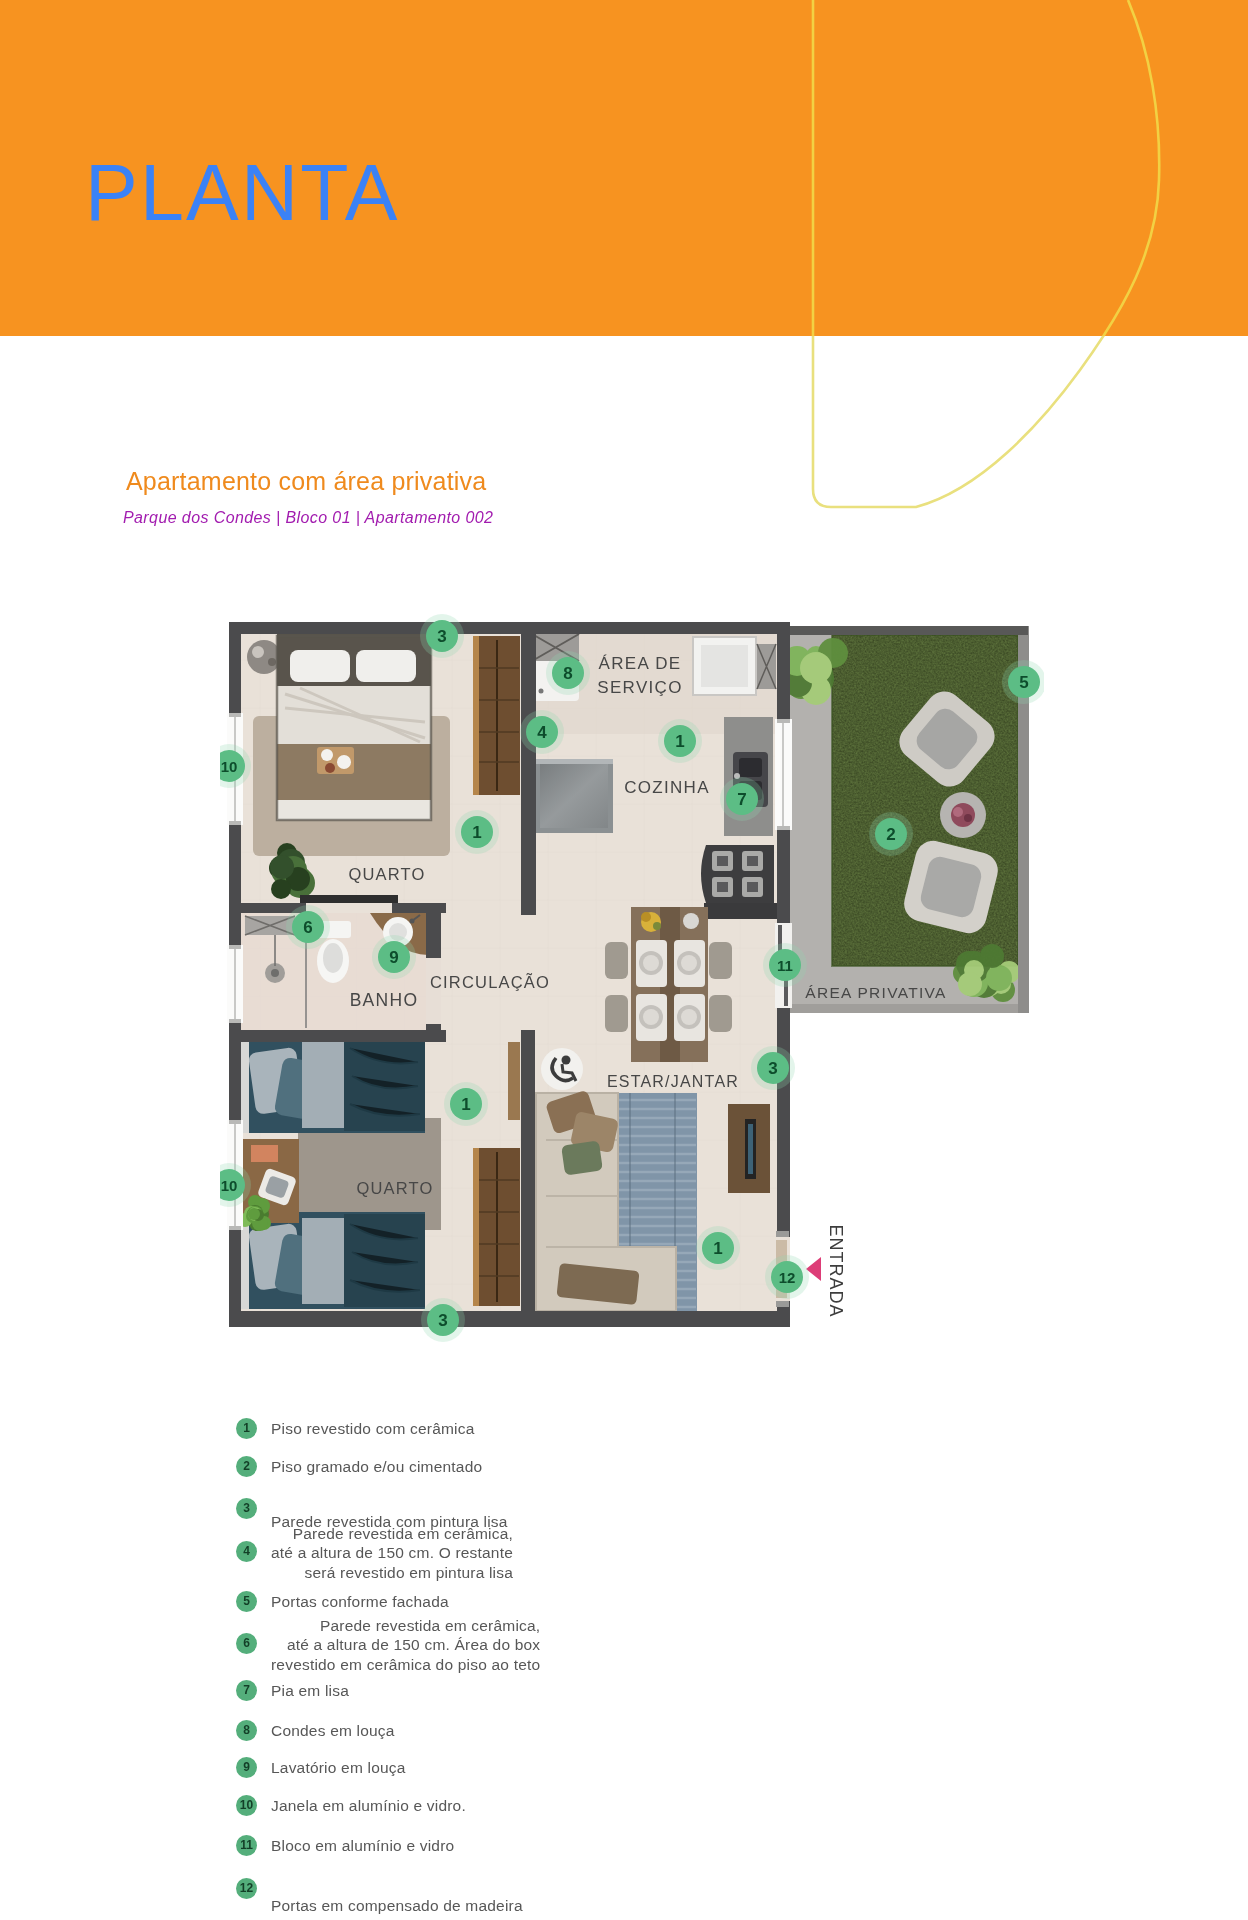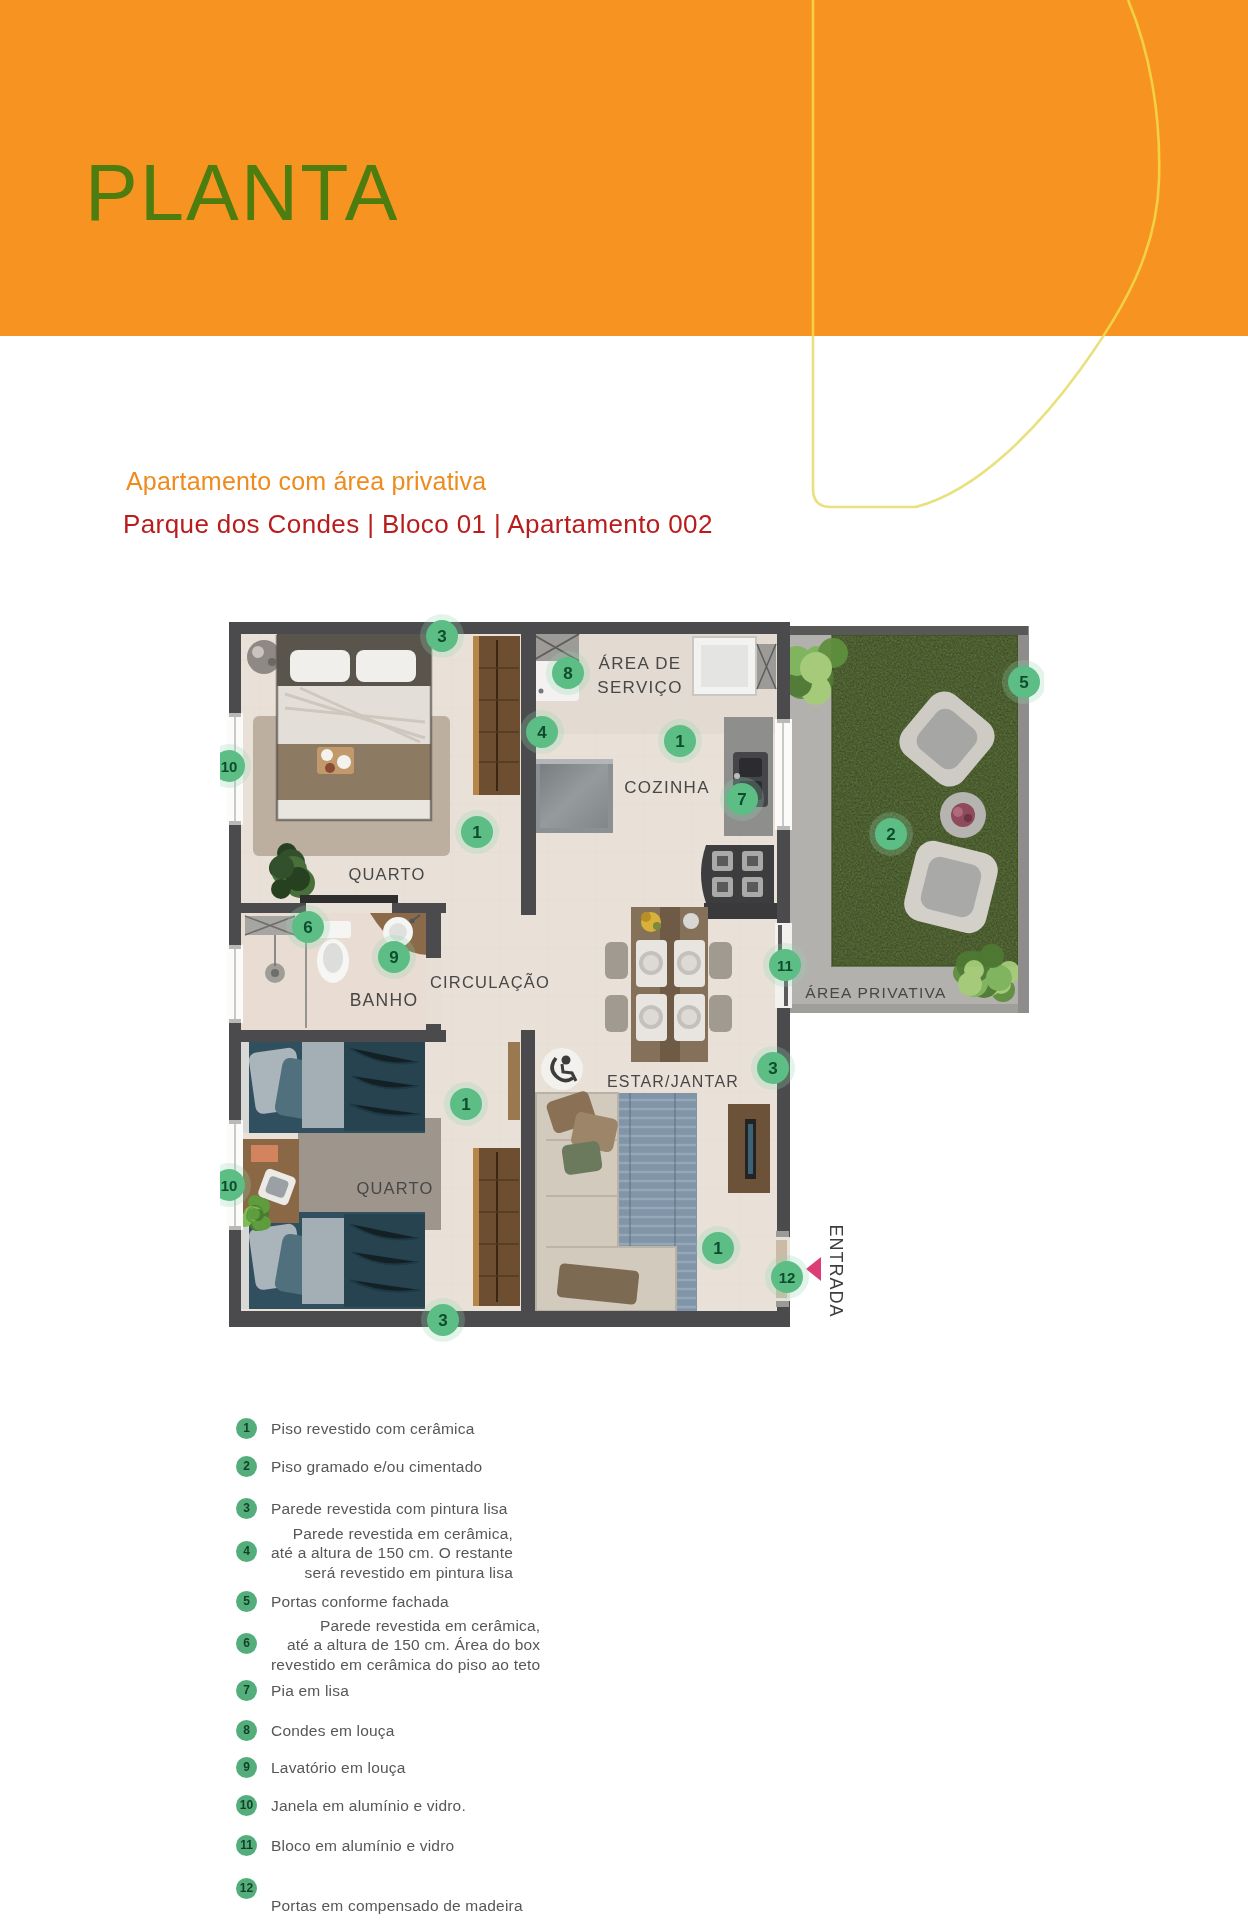--- a/index.html
+++ b/index.html
@@ -1,23 +1,23 @@
 <!DOCTYPE html>
 <html><head>
 <meta charset="utf-8">
 <style>
   html,body{margin:0;padding:0;background:#ffffff;}
   body{width:1248px;height:1920px;position:relative;overflow:hidden;
        font-family:"Liberation Sans",sans-serif;}
   .band{position:absolute;left:0;top:0;width:1248px;height:336px;background:#f79320;}
   .planta{position:absolute;left:85px;top:147px;font-size:79px;letter-spacing:2.2px;
-          color:#4d7c0f;font-weight:400;}
+          color:#3b82f6;font-weight:400;}
   .sub1{position:absolute;left:126px;top:467px;font-size:25px;font-weight:normal;
         color:#ef8a1d;letter-spacing:0.2px;}
-  .sub2{position:absolute;left:123px;top:509px;font-size:26px;color:#b91c1c;letter-spacing:0.4px;}
+  .sub2{position:absolute;left:123px;top:509px;font-size:16px;color:#a21caf;letter-spacing:0.4px;font-style:italic;}
   .legend{position:absolute;left:0;top:0;}
   .lrow{position:absolute;left:236px;width:560px;}
   .lc{position:absolute;left:0;top:0;width:21px;height:21px;border-radius:50%;
       background:#54ae7b;color:#133f27;font-size:12px;font-weight:bold;
       text-align:center;line-height:21px;}
   .lt{position:absolute;left:35px;top:2px;font-size:15.5px;color:#575757;line-height:19.3px;letter-spacing:0.2px;text-align:right;}
 </style>
 </head>
 <body>
 <div class="band"></div>
@@ -462,21 +462,21 @@
 <div class="lrow" style="top:1418px">
       <span class="lc">1</span>
       <span class="lt" style="top:1px">Piso revestido com cerâmica</span>
     </div>
 <div class="lrow" style="top:1456px">
       <span class="lc">2</span>
       <span class="lt" style="top:1px">Piso gramado e/ou cimentado</span>
     </div>
 <div class="lrow" style="top:1498px">
       <span class="lc">3</span>
-      <span class="lt" style="top:1px">Parede revestida com pintura lisa</span>
+      <span class="lt" style="top:14px">Parede revestida com pintura lisa</span>
     </div>
 <div class="lrow" style="top:1541px">
       <span class="lc">4</span>
       <span class="lt" style="top:-17px">Parede revestida em cerâmica,<br>até a altura de 150 cm. O restante<br>será revestido em pintura lisa</span>
     </div>
 <div class="lrow" style="top:1591px">
       <span class="lc">5</span>
       <span class="lt" style="top:1px">Portas conforme fachada</span>
     </div>
 <div class="lrow" style="top:1633px">

